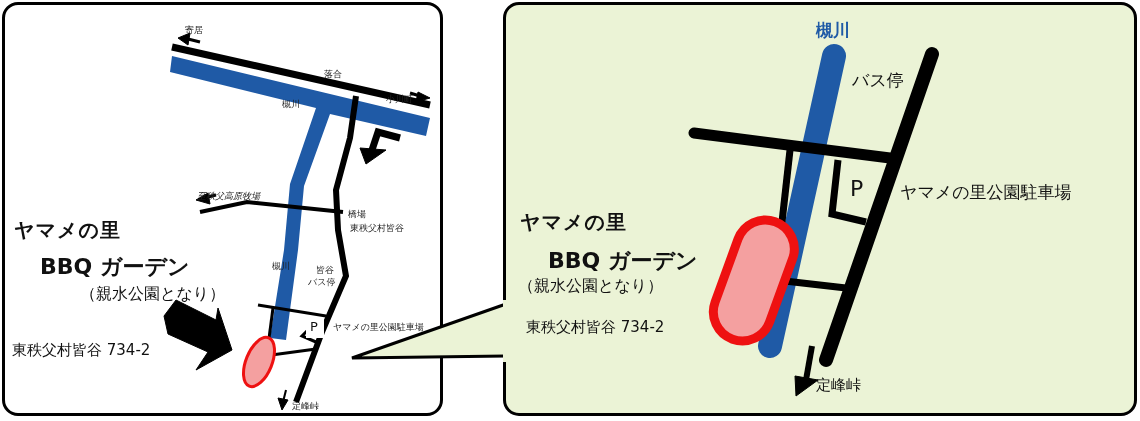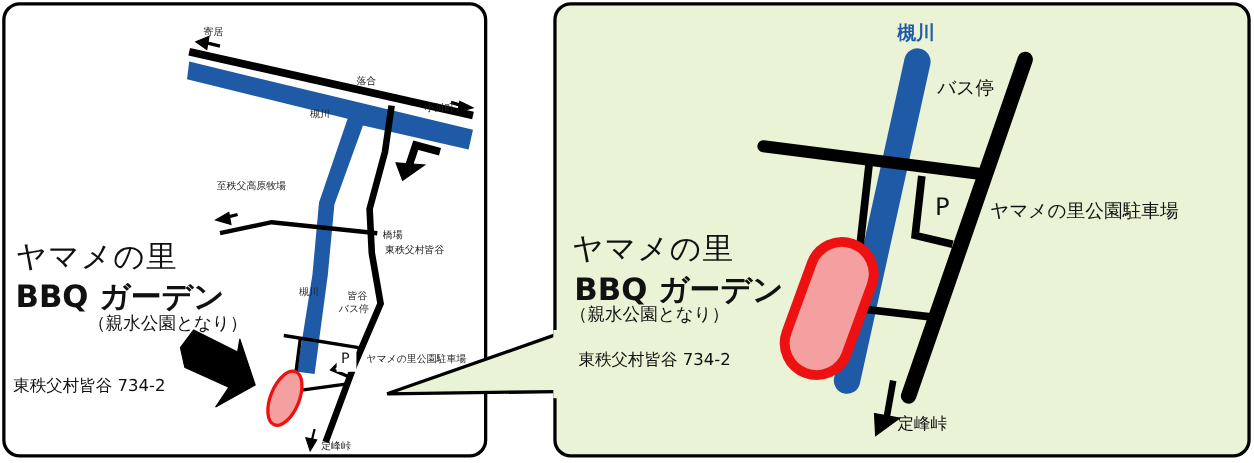--- a/index.html
+++ b/index.html
@@ -5,22 +5,22 @@
   html, body { margin:0; padding:0; background:#ffffff; }
   body { width:1140px; height:421px; position:relative; overflow:hidden;
          font-family:"DejaVu Sans", "Liberation Sans", sans-serif; color:#111; }
   .panel-left { position:absolute; left:2px; top:2px; width:441px; height:414px;
                 border:3px solid #000; border-radius:16px; background:#fff; box-sizing:border-box; }
   .panel-right { position:absolute; left:503px; top:2px; width:634px; height:414px;
                  border:3px solid #000; border-radius:16px; background:#ebf3d6; box-sizing:border-box; }
   svg.layer { position:absolute; left:0; top:0; width:1140px; height:421px; }
   .t { position:absolute; white-space:nowrap; line-height:1; }
   .sm { font-size:9px; color:#222; }
-  .title-big { font-weight:normal; font-size:28px; letter-spacing:1px; }
-  .title-mid { font-weight:bold; font-size:28px; }
+  .title-big { font-weight:bold; font-size:20px; letter-spacing:1px; }
+  .title-mid { font-weight:bold; font-size:22px;margin-left:26px; }
   .sub { font-size:16px; }
   .addr { font-size:15px; }
   .rlabel { font-size:17px; color:#111; }
   .river-label { font-size:17px; font-weight:bold; color:#1f5aa6; }
 </style>
 </head>
 <body>
 
 <div class="panel-left"></div>
 <div class="panel-right"></div>
@@ -71,21 +71,21 @@
     <line x1="812" y1="346" x2="806" y2="380" stroke-width="6"></line>
     <polygon points="795,376 818,380 796,396"></polygon>
   </g>
   <rect x="725" y="218" width="58" height="125" rx="29" transform="rotate(20 754 280)" fill="#f4a0a0" stroke="#ee1111" stroke-width="9"></rect>
 </svg>
 
 <span class="t sm" style="left:185px;top:26px;text-align:center;">寄居</span>
 <span class="t sm" style="left:324px;top:70px;">落合</span>
 <span class="t sm" style="left:386px;top:95px;">小川町</span>
 <span class="t sm" style="left:282px;top:100px;">槻川</span>
-<span class="t sm" style="left:197px;top:166px;">至秩父高原牧場</span>
+<span class="t sm" style="left:197px;top:192px;font-style:italic;">至秩父高原牧場</span>
 <span class="t sm" style="left:348px;top:210px;text-align:right;">橋場</span>
 <span class="t sm" style="left:350px;top:224px;">東秩父村皆谷</span>
 <span class="t sm" style="left:272px;top:262px;">槻川</span>
 <span class="t sm" style="left:316px;top:266px;">皆谷</span>
 <span class="t sm" style="left:308px;top:278px;">バス停</span>
 <span class="t" style="left:310px;top:320px;font-size:13px;">P</span>
 <span class="t sm" style="left:333px;top:323px;">ヤマメの里公園駐車場</span>
 <span class="t sm" style="left:292px;top:402px;">定峰峠</span>
 
 <span class="t title-big" style="left:14px;top:220px;">ヤマメの里</span>

